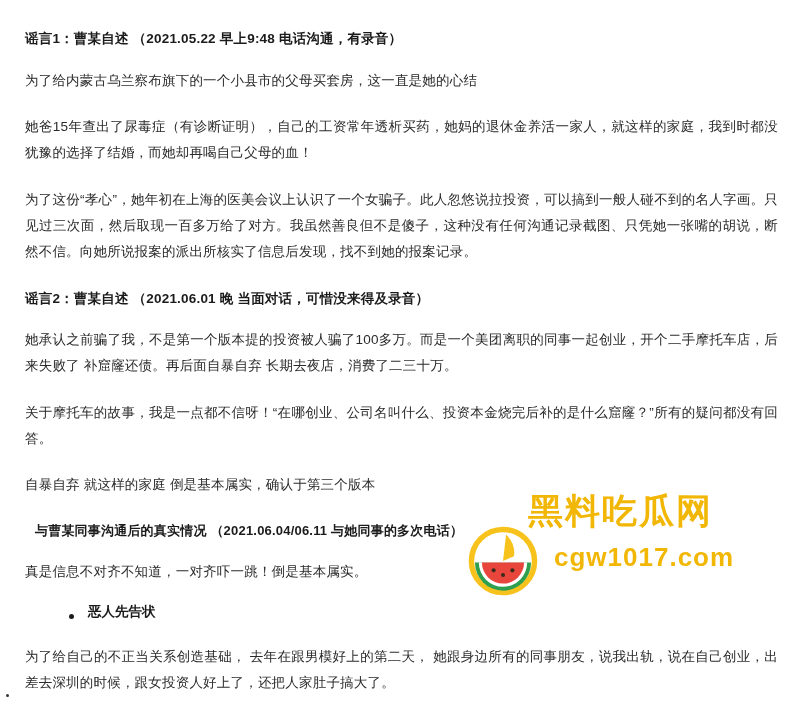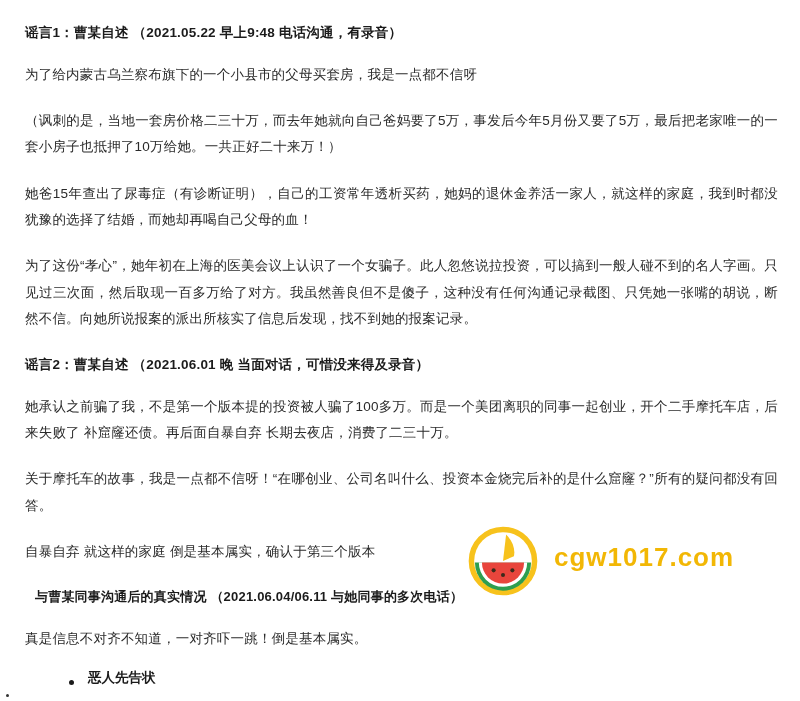--- a/index.html
+++ b/index.html
@@ -13,21 +13,21 @@
     height: 701px;
     overflow: hidden;
     font-family: "Liberation Sans", sans-serif;
     color: #222222;
     position: relative;
   }
   .page {
     position: relative;
     width: 800px;
     height: 701px;
-    padding: 20px 22px 0 25px;
+    padding: 26px 22px 0 25px;
   }
   .blk {
     margin: 0 0 14px 0;
     font-size: 13.5px;
     line-height: 1.95;
     color: #2a2a2a;
     letter-spacing: 0.2px;
     text-align: justify;
   }
   .heading {
@@ -124,23 +124,22 @@
     height: 78px;
   }
 </style>
 </head>
 <body>
 
 <div class="page">
 
   <div class="heading">谣言1：曹某自述 （2021.05.22 早上9:48 电话沟通，有录音）</div>
 
-  <div class="blk">为了给内蒙古乌兰察布旗下的一个小县市的父母买套房，我是一点都不信呀</div>
+  <div class="blk">为了给内蒙古乌兰察布旗下的一个小县市的父母买套房，这一直是她的心结</div>
 
-  <div class="blk gap-top">（讽刺的是，当地一套房价格二三十万，而去年她就向自己爸妈要了5万，事发后今年5月份又要了5万，最后把老家唯一的一套小房子也抵押了10万给她。一共正好二十来万！）</div>
 
   <div class="blk gap-top">她爸15年查出了尿毒症（有诊断证明），自己的工资常年透析买药，她妈的退休金养活一家人，就这样的家庭，我到时都没犹豫的选择了结婚，而她却再喝自己父母的血！</div>
 
   <div class="blk gap-top">为了这份“孝心”，她年初在上海的医美会议上认识了一个女骗子。此人忽悠说拉投资，可以搞到一般人碰不到的名人字画。只见过三次面，然后取现一百多万给了对方。我虽然善良但不是傻子，这种没有任何沟通记录截图、只凭她一张嘴的胡说，断然不信。向她所说报案的派出所核实了信息后发现，找不到她的报案记录。</div>
 
   <div class="heading gap-top">谣言2：曹某自述 （2021.06.01 晚 当面对话，可惜没来得及录音）</div>
 
   <div class="blk">她承认之前骗了我，不是第一个版本提的投资被人骗了100多万。而是一个美团离职的同事一起创业，开个二手摩托车店，后来失败了 补窟窿还债。再后面自暴自弃 长期去夜店，消费了二三十万。</div>
 
   <div class="blk gap-top">关于摩托车的故事，我是一点都不信呀！“在哪创业、公司名叫什么、投资本金烧完后补的是什么窟窿？”所有的疑问都没有回答。</div>
@@ -154,20 +153,21 @@
   <div class="bullet-row">
     <div class="bullet-dot"></div>
     <div class="bullet-text">恶人先告状</div>
   </div>
 
   <div class="blk gap-top">为了给自己的不正当关系创造基础， 去年在跟男模好上的第二天， 她跟身边所有的同事朋友，说我出轨，说在自己创业，出差去深圳的时候，跟女投资人好上了，还把人家肚子搞大了。</div>
 
   <div class="tiny-dot"></div>
 
   <div class="watermark">
+    <div class="wm-title">黑料吃瓜网</div>
     <div class="wm-url">cgw1017.com</div>
     <svg class="wm-logo" viewBox="0 0 100 100">
       <circle cx="50" cy="50" r="46" fill="#f7c21c" stroke="#ffffff" stroke-width="4"></circle>
       <circle cx="50" cy="50" r="37" fill="#ffffff"></circle>
       <path d="M14 52 A36 36 0 0 0 86 52 Z" fill="#2e9e4f"></path>
       <path d="M19 52 A31 31 0 0 0 81 52 Z" fill="#ffffff"></path>
       <path d="M23 52 A27 27 0 0 0 77 52 Z" fill="#e8453c"></path>
       <circle cx="38" cy="62" r="2.6" fill="#3a2a1a"></circle>
       <circle cx="50" cy="68" r="2.6" fill="#3a2a1a"></circle>
       <circle cx="62" cy="62" r="2.6" fill="#3a2a1a"></circle>

